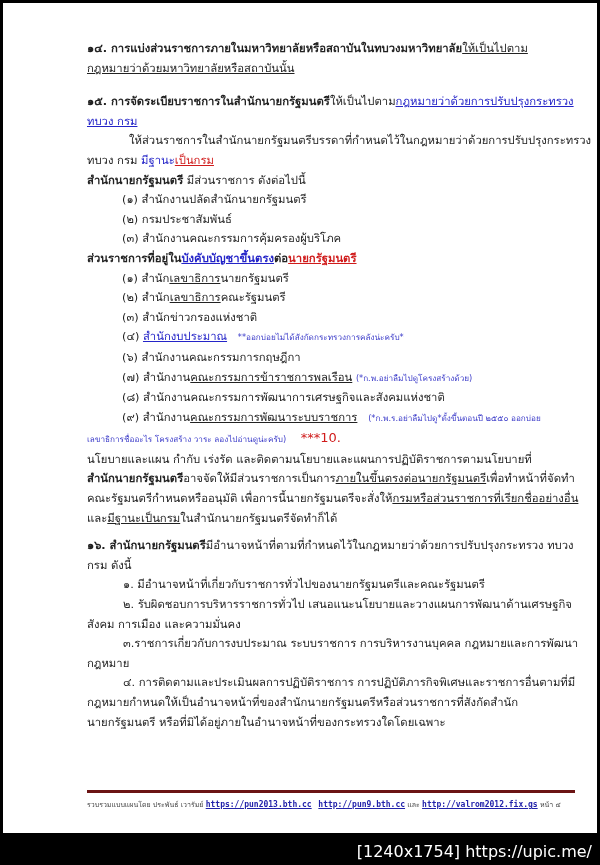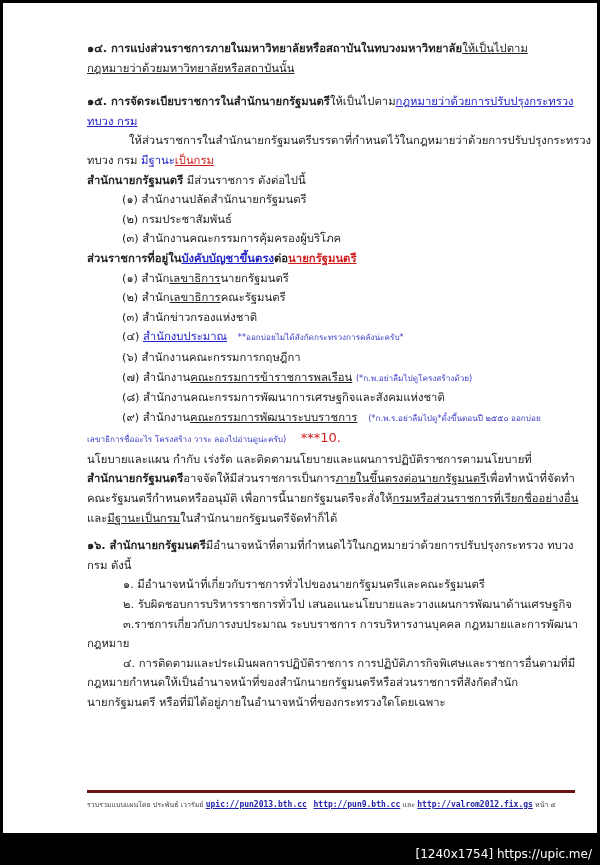--- a/index.html
+++ b/index.html
@@ -27,21 +27,21 @@
   .gap2 { height:8px; }
   .footer-bar {
     position:absolute; left:84px; top:787px; width:488px; height:3px; background:#6b1414;
   }
   .footer {
     position:absolute; left:84px; top:796px; width:500px; font-size:7px; color:#444;
     white-space:nowrap; font-family:"DejaVu Sans", sans-serif;
   }
   .footer a { color:#2222aa; font-weight:bold; font-family:"DejaVu Sans Mono", monospace; text-decoration:underline; font-size:8px; }
   .watermark {
-    position:absolute; right:8px; bottom:4px; color:#fff; font-size:12px;
+    position:absolute; right:8px; bottom:4px; color:#fff; font-size:16px;
     font-family:"DejaVu Sans", sans-serif;
   }
 </style>
 </head>
 <body>
 
 <div class="page">
   <div class="content">
 
     <div class="line">
@@ -115,26 +115,27 @@
     </div>
     <div class="gap2"></div>
 
     <div class="line">
       <span class="b">๑๖. สำนักนายกรัฐมนตรี</span><span>มีอำนาจหน้าที่ตามที่กำหนดไว้ในกฎหมายว่าด้วยการปรับปรุงกระทรวง ทบวง</span>
     </div>
     <div class="line">กรม ดังนี้</div>
 
     <div class="line" style="padding-left:36px">๑. มีอำนาจหน้าที่เกี่ยวกับราชการทั่วไปของนายกรัฐมนตรีและคณะรัฐมนตรี</div>
     <div class="line" style="padding-left:36px">๒. รับผิดชอบการบริหารราชการทั่วไป เสนอแนะนโยบายและวางแผนการพัฒนาด้านเศรษฐกิจ</div>
+    <div class="line">สังคม การเมือง และความมั่นคง</div>
     <div class="line" style="padding-left:36px">๓.ราชการเกี่ยวกับการงบประมาณ ระบบราชการ การบริหารงานบุคคล กฎหมายและการพัฒนา</div>
     <div class="line">กฎหมาย</div>
     <div class="line" style="padding-left:36px">๔. การติดตามและประเมินผลการปฏิบัติราชการ การปฏิบัติภารกิจพิเศษและราชการอื่นตามที่มี</div>
     <div class="line">กฎหมายกำหนดให้เป็นอำนาจหน้าที่ของสำนักนายกรัฐมนตรีหรือส่วนราชการที่สังกัดสำนัก</div>
     <div class="line">นายกรัฐมนตรี หรือที่มิได้อยู่ภายในอำนาจหน้าที่ของกระทรวงใดโดยเฉพาะ</div>
   </div>
 
   <div class="footer-bar"></div>
   <div class="footer">
-    <span>รวบรวมแบบแผนโดย ประพันธ์ เวารัมย์ </span><a>upic://pun2013.bth.cc</a>&nbsp;&nbsp;&nbsp;<a>http://pun9.bth.cc</a><span> และ </span><a>http://valrom2012.fix.gs</a><span> หน้า ๔</span>
+    <span>รวบรวมแบบแผนโดย ประพันธ์ เวารัมย์ </span><a>https://pun2013.bth.cc</a>&nbsp;&nbsp;&nbsp;<a>http://pun9.bth.cc</a><span> และ </span><a>http://valrom2012.fix.gs</a><span> หน้า ๔</span>
   </div>
 </div>
 
 <div class="watermark">[1240x1754] https://upic.me/</div>
 
 </body></html>

